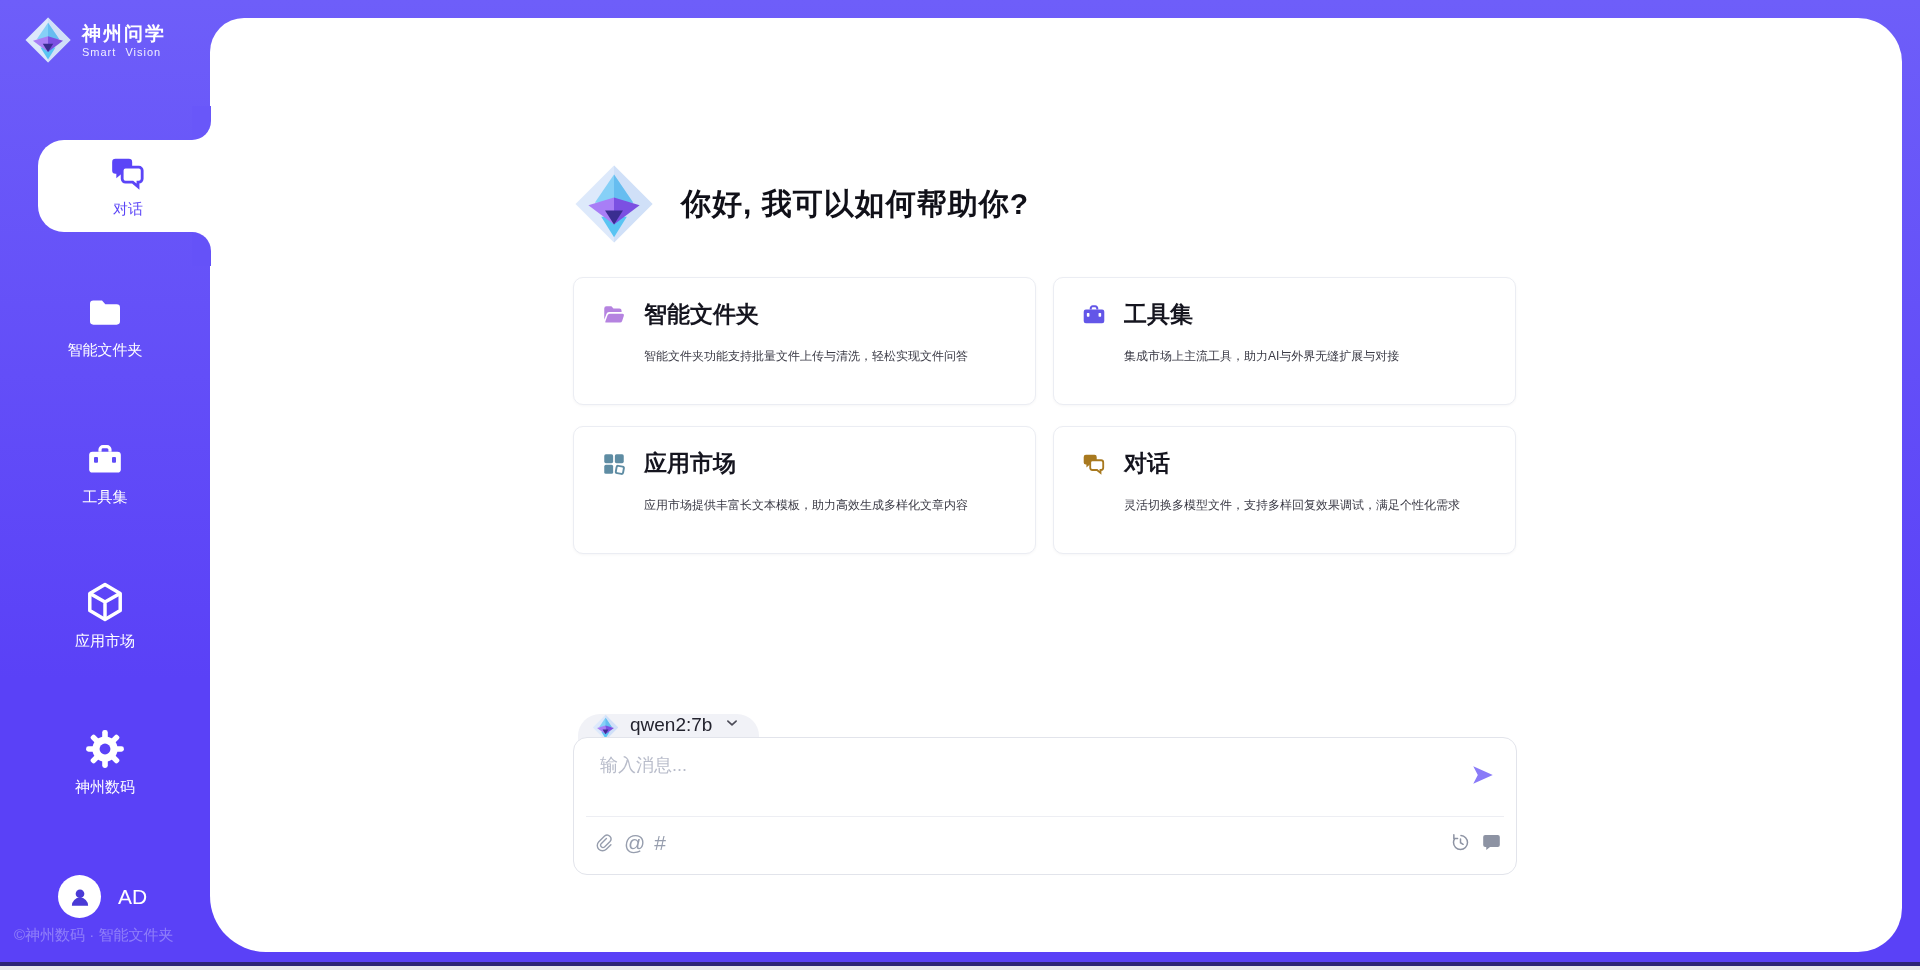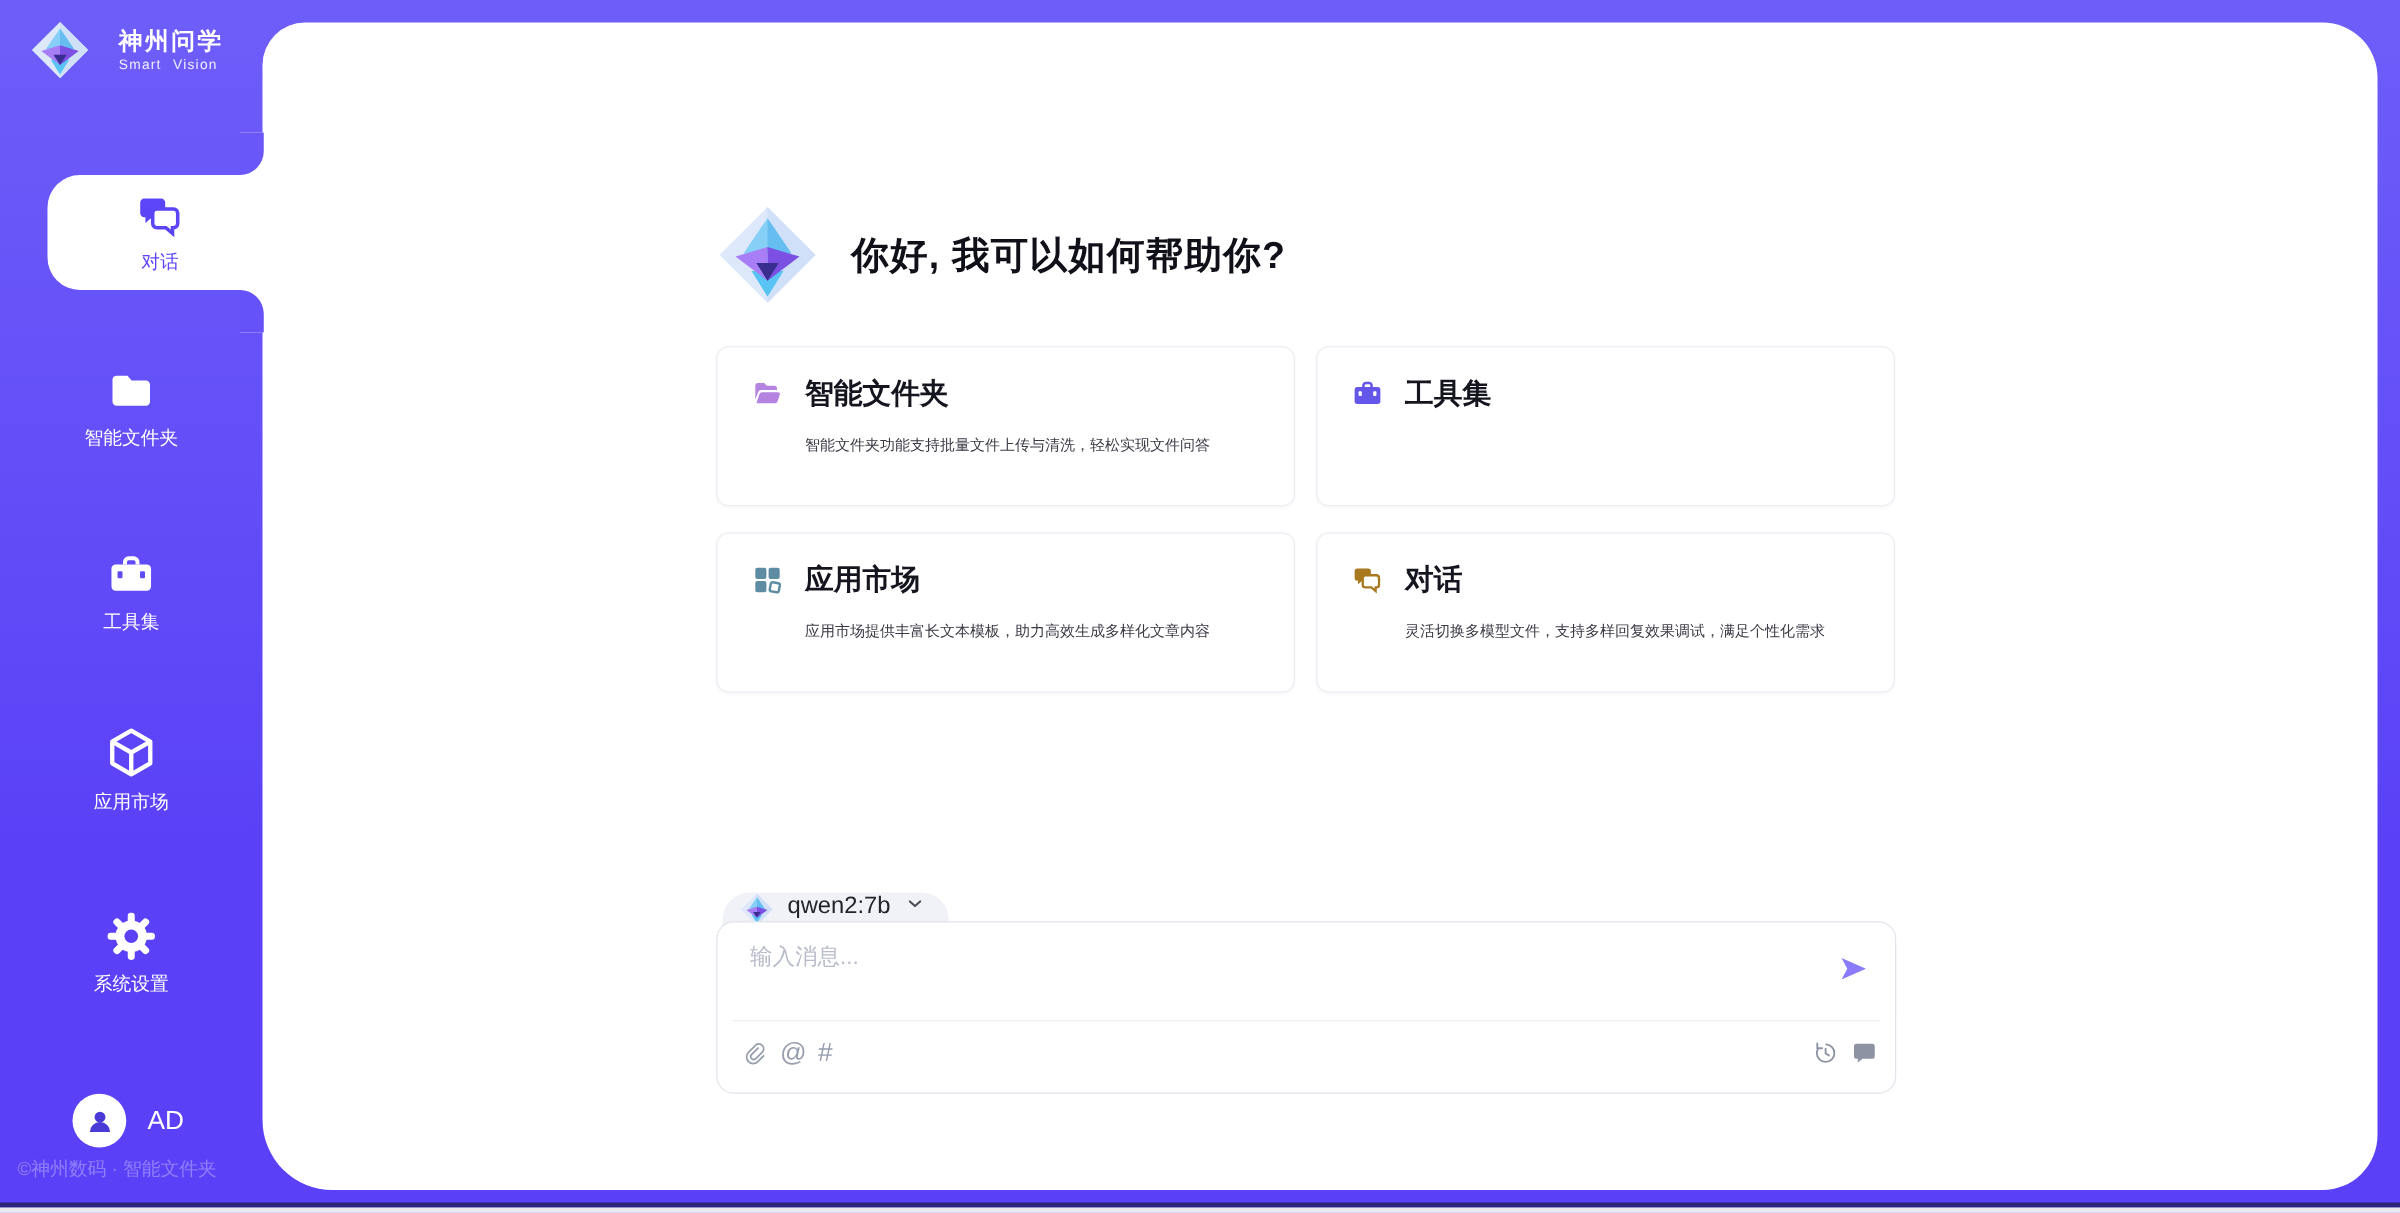--- a/index.html
+++ b/index.html
@@ -19,21 +19,21 @@
   
   .active-pill{position:absolute;left:38px;top:140px;width:180px;height:92px;background:#fff;
     border-radius:26px 0 0 26px;display:flex;flex-direction:column;align-items:center;justify-content:center;gap:7px;cursor:pointer;}
   .fillet{position:absolute;left:192px;width:19px;height:34px;background:#fff;}
   .fillet.top{top:106px;}
   .fillet.bottom{top:232px;}
   .fillet.top::after{content:"";position:absolute;inset:0;background:#6957f9;border-bottom-right-radius:22px;}
   .fillet.bottom::after{content:"";position:absolute;inset:0;background:#6552f8;border-top-right-radius:22px;}
 
   
-  .brand{position:absolute;left:24px;top:16px;display:flex;align-items:center;gap:23px;}
+  .brand{position:absolute;left:24px;top:16px;display:flex;align-items:center;gap:10px;}
   .brand-name{color:#fff;font-size:19px;font-weight:700;letter-spacing:2px;line-height:1.25;}
   .brand-sub{color:#f0efff;font-size:11px;letter-spacing:1px;word-spacing:5px;}
 
   
   .nav-item{position:absolute;left:0;width:210px;display:flex;flex-direction:column;align-items:center;gap:8px;
     color:#fff;cursor:pointer;}
   .nav-label{font-size:15px;color:#fff;}
   .active-pill .nav-label{color:var(--accent);font-weight:500;}
   .nav-2{top:293px;} .nav-3{top:440px;} .nav-4{top:580px;} .nav-5{top:728px;}
 
@@ -162,21 +162,21 @@
               <rect x="10.4" y="1.2" width="3.2" height="21.6" rx="1.4" transform="rotate(45 12 12)"></rect>
               <rect x="10.4" y="1.2" width="3.2" height="21.6" rx="1.4" transform="rotate(90 12 12)"></rect>
               <rect x="10.4" y="1.2" width="3.2" height="21.6" rx="1.4" transform="rotate(135 12 12)"></rect>
             </g>
             <circle cx="12" cy="12" r="3.1" fill="#000"></circle>
           </mask>
         </defs>
         <rect width="24" height="24" fill="#fff" mask="url(#gearMask)"></rect>
       </svg>
     </span>
-    <span class="nav-label">系统设置</span>
+    <span class="nav-label">神州数码</span>
   </div>
 
   <div class="user-row">
     <span class="avatar">
       <svg width="26" height="26" viewBox="0 0 24 24">
         <circle cx="12" cy="9" r="4" fill="#4a3ad6"></circle>
         <path d="M4.5 20a7.5 7.5 0 0 1 15 0z" fill="#4a3ad6"></path>
       </svg>
     </span>
     <span class="user-name">AD</span>
@@ -211,20 +211,21 @@
         <span style="color:var(--toolbox-icon)">
           <svg width="26" height="26" viewBox="0 0 24 24">
             <path d="M9 7V5.8A1.8 1.8 0 0 1 10.8 4h2.4A1.8 1.8 0 0 1 15 5.8V7" fill="none" stroke="currentColor" stroke-width="1.9"></path>
             <rect x="2.5" y="7" width="19" height="12.5" rx="2" fill="currentColor"></rect>
             <rect x="5.4" y="10.2" width="2.4" height="3.4" rx="0.6" fill="#fff"></rect>
             <rect x="16.2" y="10.2" width="2.4" height="3.4" rx="0.6" fill="#fff"></rect>
           </svg>
         </span>
         <span class="card-title">工具集</span>
       </div>
+      <div class="card-desc">集成市场上主流工具，助力AI与外界无缝扩展与对接</div>
     </div>
 
     <div class="card">
       <div class="card-head">
         <span style="color:var(--market-icon)">
           <svg width="26" height="26" viewBox="0 0 24 24" fill="currentColor">
             <rect x="3" y="3" width="8.2" height="8.2" rx="1.5"></rect>
             <rect x="12.8" y="3" width="8.2" height="8.2" rx="1.5"></rect>
             <rect x="3" y="12.8" width="8.2" height="8.2" rx="1.5"></rect>
             <rect x="14" y="14" width="6.8" height="6.8" rx="1.4" fill="none" stroke="currentColor" stroke-width="1.8" transform="rotate(10 17.4 17.4)"></rect>

